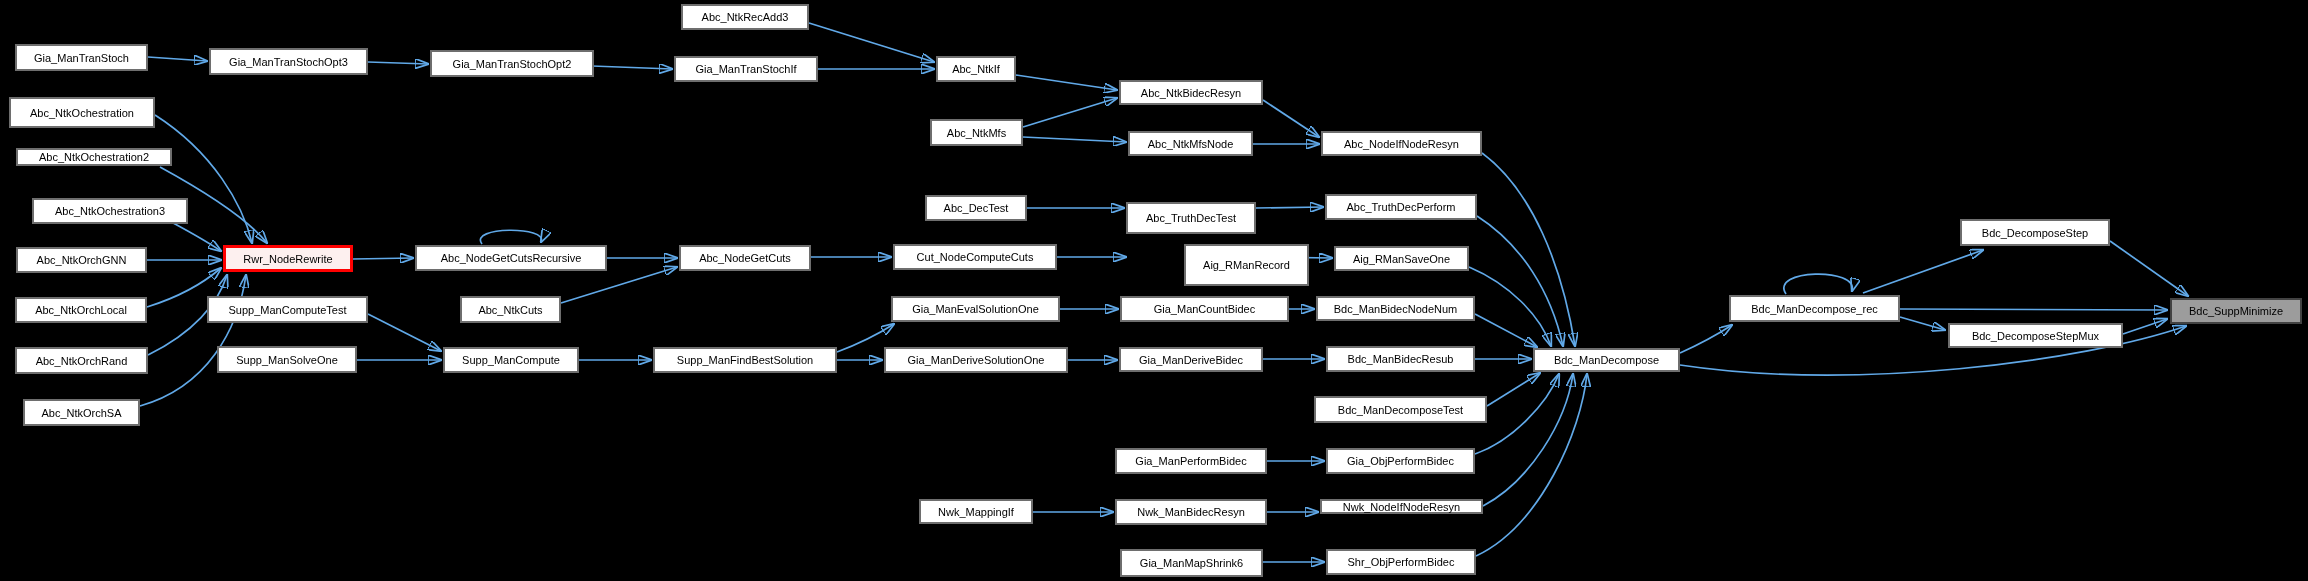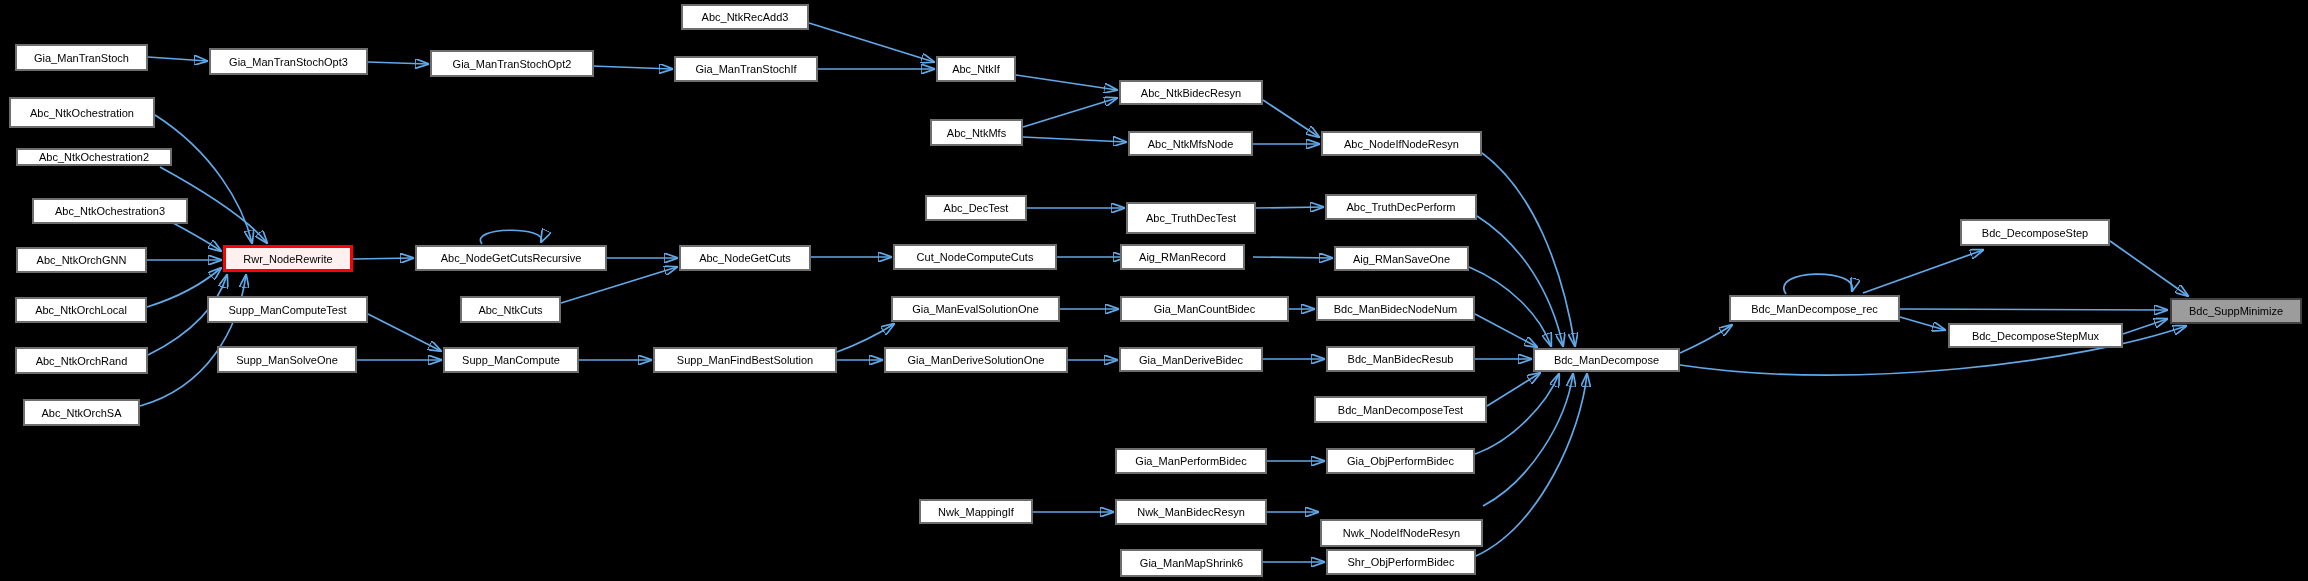--- a/index.html
+++ b/index.html
@@ -167,21 +167,21 @@
       </div>
       <div class="node" style="left: 1119px; top: 80px; width: 144px; height: 25px;">
         <span>Abc_NtkBidecResyn</span>
       </div>
       <div class="node" style="left: 1128px; top: 131px; width: 125px; height: 25px;">
         <span>Abc_NtkMfsNode</span>
       </div>
       <div class="node" style="left: 1126px; top: 202px; width: 130px; height: 32px;">
         <span>Abc_TruthDecTest</span>
       </div>
-      <div class="node" style="left: 1120px; top: 244px; width: 125px; height: 26px; justify-content: center;">
+      <div class="node" style="left: 1184px; top: 244px; width: 125px; height: 42px; justify-content: center;">
         <span>Aig_RManRecord</span>
       </div>
       <div class="node" style="left: 1120px; top: 296px; width: 169px; height: 26px;">
         <span>Gia_ManCountBidec</span>
       </div>
       <div class="node" style="left: 1119px; top: 347px; width: 144px; height: 25px;">
         <span>Gia_ManDeriveBidec</span>
       </div>
       <div class="node" style="left: 1115px; top: 448px; width: 152px; height: 26px;">
         <span>Gia_ManPerformBidec</span>
@@ -206,21 +206,21 @@
       </div>
       <div class="node" style="left: 1326px; top: 346px; width: 149px; height: 26px;">
         <span>Bdc_ManBidecResub</span>
       </div>
       <div class="node" style="left: 1314px; top: 396px; width: 173px; height: 27px;">
         <span>Bdc_ManDecomposeTest</span>
       </div>
       <div class="node" style="left: 1326px; top: 448px; width: 149px; height: 26px;">
         <span>Gia_ObjPerformBidec</span>
       </div>
-      <div class="node" style="left: 1320px; top: 519px; width: 163px; height: 28px;">
+      <div class="node" style="left: 1320px; top: 499px; width: 163px; height: 15px;">
         <span>Nwk_NodeIfNodeResyn</span>
       </div>
       <div class="node" style="left: 1326px; top: 549px; width: 150px; height: 26px;">
         <span>Shr_ObjPerformBidec</span>
       </div>
       <div class="node" style="left: 1533px; top: 348px; width: 147px; height: 24px;">
         <span>Bdc_ManDecompose</span>
       </div>
       <div class="node" style="left: 1729px; top: 295px; width: 171px; height: 27px;">
         <span>Bdc_ManDecompose_rec</span>

